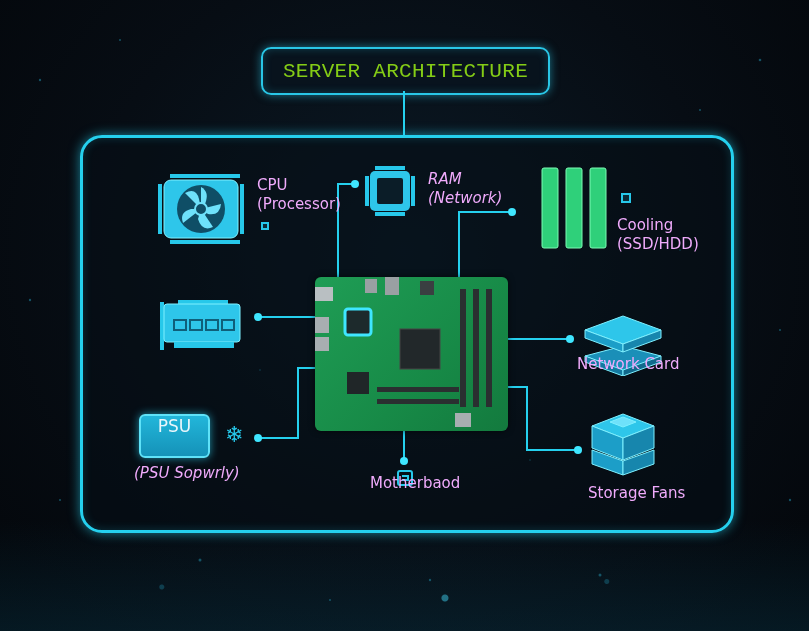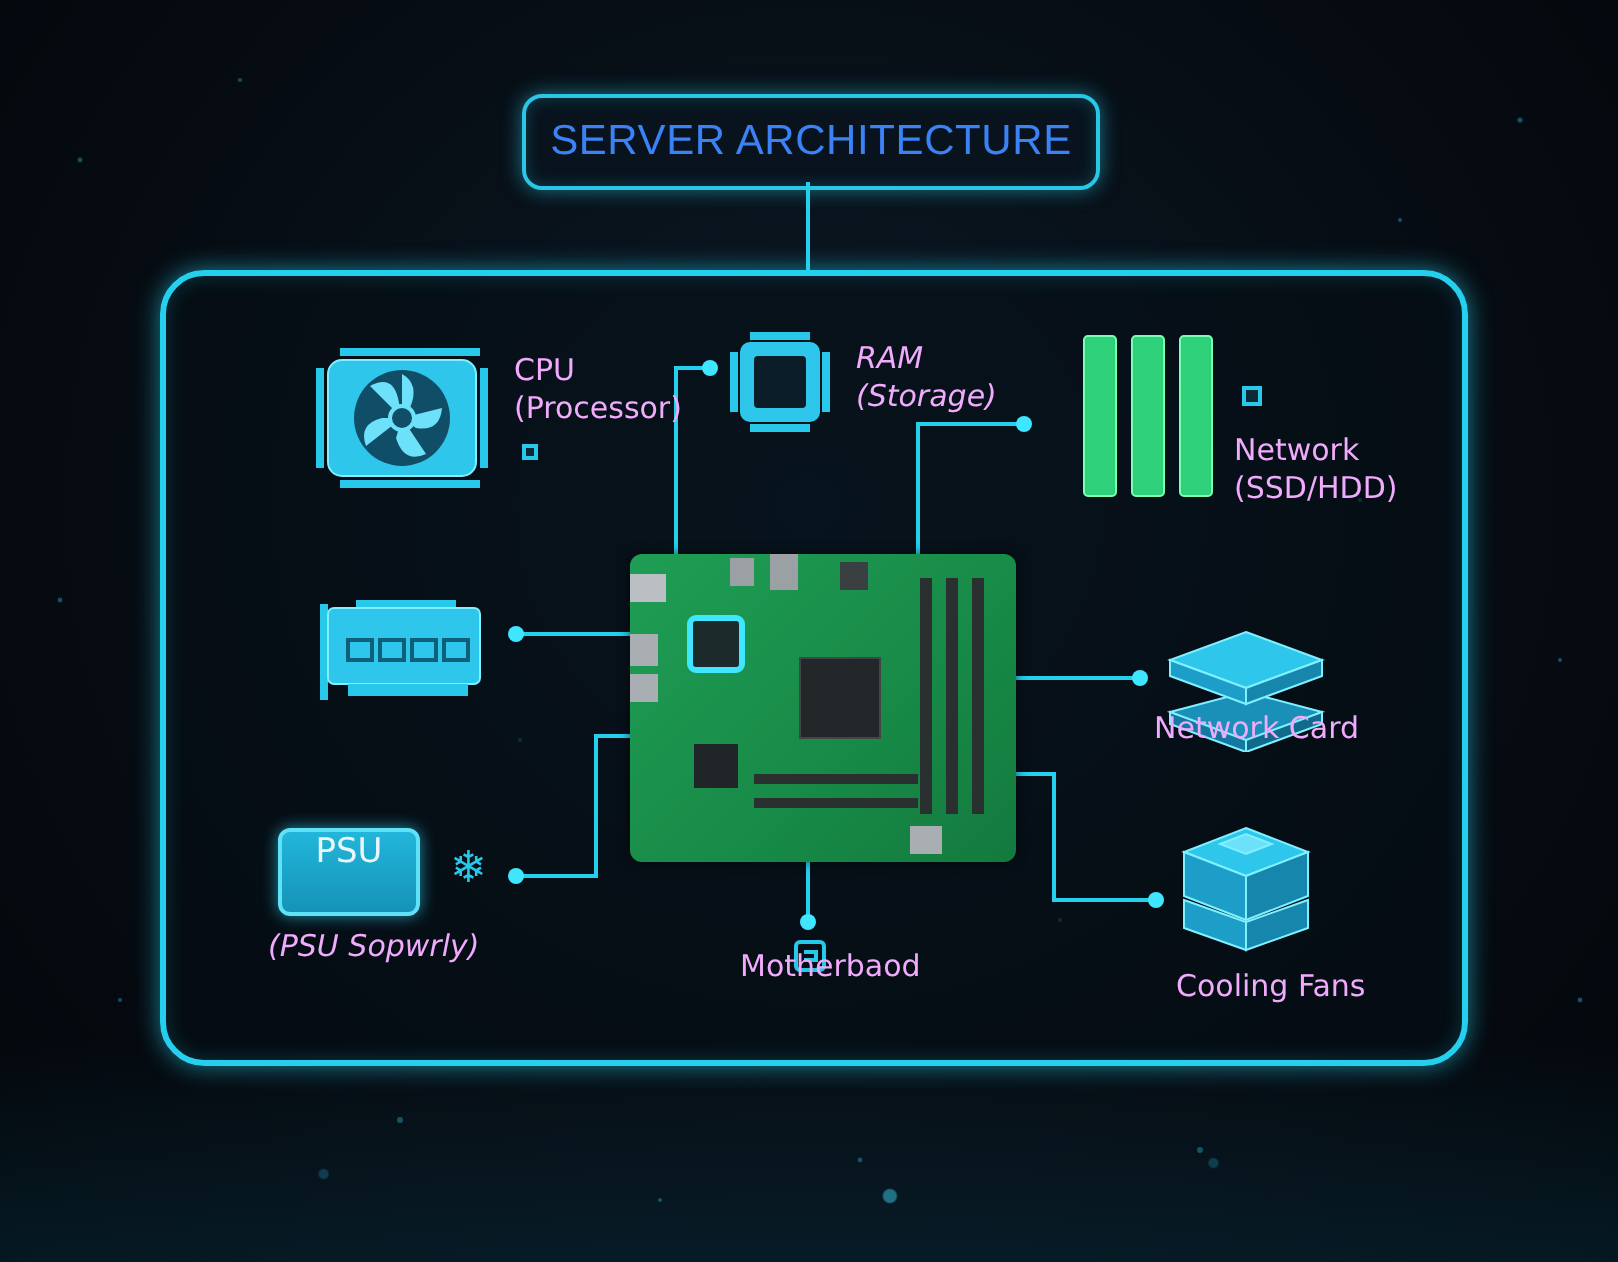--- a/index.html
+++ b/index.html
@@ -9,21 +9,21 @@
   .bg-grid{position:absolute;left:0;right:0;bottom:0;height:110px;
      background:
        radial-gradient(circle at 20% 60%, rgba(30,140,170,.35) 0 2px, transparent 3px),
        radial-gradient(circle at 55% 70%, rgba(60,200,230,.5) 0 3px, transparent 4px),
        radial-gradient(circle at 75% 55%, rgba(30,140,170,.35) 0 2px, transparent 3px),
        linear-gradient(to top, rgba(10,60,80,.35), transparent);}
   .dots{position:absolute;inset:0;}
   .title-box{position:absolute;left:261px;top:47px;width:285px;height:44px;border:2px solid #29c6e6;border-radius:10px;
      box-shadow:0 0 10px rgba(41,198,230,.55), inset 0 0 8px rgba(41,198,230,.25);background:rgba(8,20,30,.85);
      display:flex;align-items:center;justify-content:center;}
-  .title-box span{color:#3b82f6;font-size:21px;letter-spacing:.3px;font-family:Liberation Sans, sans-serif;}
+  .title-box span{color:#84cc16;font-size:21px;letter-spacing:.3px;font-family:Liberation Mono, monospace;}
   .frame{position:absolute;left:80px;top:135px;width:648px;height:392px;border:3px solid #25d0ee;border-radius:22px;
      box-shadow:0 0 12px rgba(37,208,238,.6), inset 0 0 10px rgba(37,208,238,.2);background:rgba(5,14,22,.55);}
   svg.wires{position:absolute;left:0;top:0;}
   .lbl{position:absolute;color:#f0abfc;font-size:15px;line-height:19px;}
   .icon{position:absolute;}
   .board{position:absolute;left:315px;top:277px;width:193px;height:154px;border-radius:6px;
      background:linear-gradient(135deg,#1f9d55,#178a47 60%,#137a3e);box-shadow:0 0 6px rgba(0,0,0,.6);}
   .psu{position:absolute;left:139px;top:414px;width:67px;height:40px;border-radius:6px;background:linear-gradient(#22b6da,#1592b8);
      border:2px solid #5fe2f8;box-shadow:0 0 8px rgba(41,198,230,.7);display:flex;align-items:flex-start;justify-content:center;}
   .psu span{color:#eaf6fb;font-size:17px;}
@@ -137,38 +137,38 @@
         <rect x="10" y="46" width="30" height="4"></rect>
       <rect x="0" y="10" width="4" height="30"></rect>
         <rect x="46" y="10" width="4" height="30"></rect>
     </g>
     <rect x="5" y="5" width="40" height="40" rx="5" fill="#2ec6ea"></rect>
     <rect x="12" y="12" width="26" height="26" rx="2" fill="#0b1d28"></rect>
   </svg>
 </div>
 <div class="lbl" style="left:428px;top:170px;font-style:italic;">
   <div>RAM</div>
-  <div>(Storage)</div>
+  <div>(Network)</div>
 </div>
 
 <div class="icon" style="left:538px;top:166px;">
   <svg width="72" height="84">
     <g fill="#2fd07a" stroke="#7dfcb4">
       <rect x="4" y="2" width="16" height="80" rx="2"></rect>
       <rect x="28" y="2" width="16" height="80" rx="2"></rect>
       <rect x="52" y="2" width="16" height="80" rx="2"></rect>
     </g>
   </svg>
 </div>
 <svg class="icon" style="left:620px;top:192px;" width="12" height="12">
   <rect x="1" y="1" width="10" height="10" fill="#27c8ea"></rect>
     <rect x="3" y="3" width="6" height="6" fill="#0b2a36"></rect>
 </svg>
 <div class="lbl" style="left:617px;top:216px;">
-  <div>Network</div>
+  <div>Cooling</div>
   <div>(SSD/HDD)</div>
 </div>
 
 <div class="icon" style="left:160px;top:300px;">
   <svg width="82" height="52">
     <rect x="0" y="2" width="4" height="48" fill="#27c8ea"></rect>
     <rect x="18" y="0" width="50" height="6" fill="#27c8ea"></rect>
     <rect x="4" y="4" width="76" height="38" rx="3" fill="#2ec6ea" stroke="#7ef0ff"></rect>
     <g fill="none" stroke="#0f5f7a" stroke-width="2">
       <rect x="14" y="20" width="12" height="10"></rect>
@@ -211,13 +211,13 @@
     <g stroke="#7ef0ff" stroke-width="1">
       <path d="M33 2 L64 14 L33 26 L2 14Z" fill="#2ec6ea"></path>
       <path d="M20 10 L33 5 L46 10 L33 15Z" fill="#6ee1fa"></path>
       <path d="M2 14 V36 L33 48 V26Z" fill="#1c9ec8"></path>
         <path d="M64 14 V36 L33 48 V26Z" fill="#1786ad"></path>
       <path d="M2 38 V52 L33 63 V49Z" fill="#1c9ec8"></path>
         <path d="M64 38 V52 L33 63 V49Z" fill="#1786ad"></path>
     </g>
   </svg>
 </div>
-<div class="lbl" style="left:588px;top:484px;">Cooling Fans</div>
+<div class="lbl" style="left:588px;top:484px;">Storage Fans</div>
 
 </body></html>

